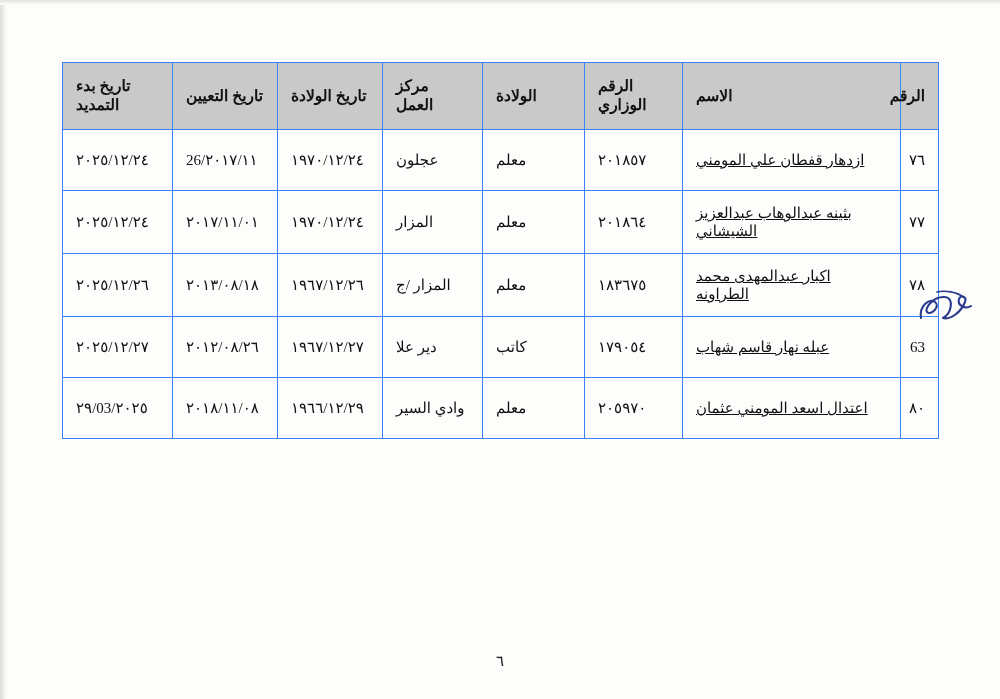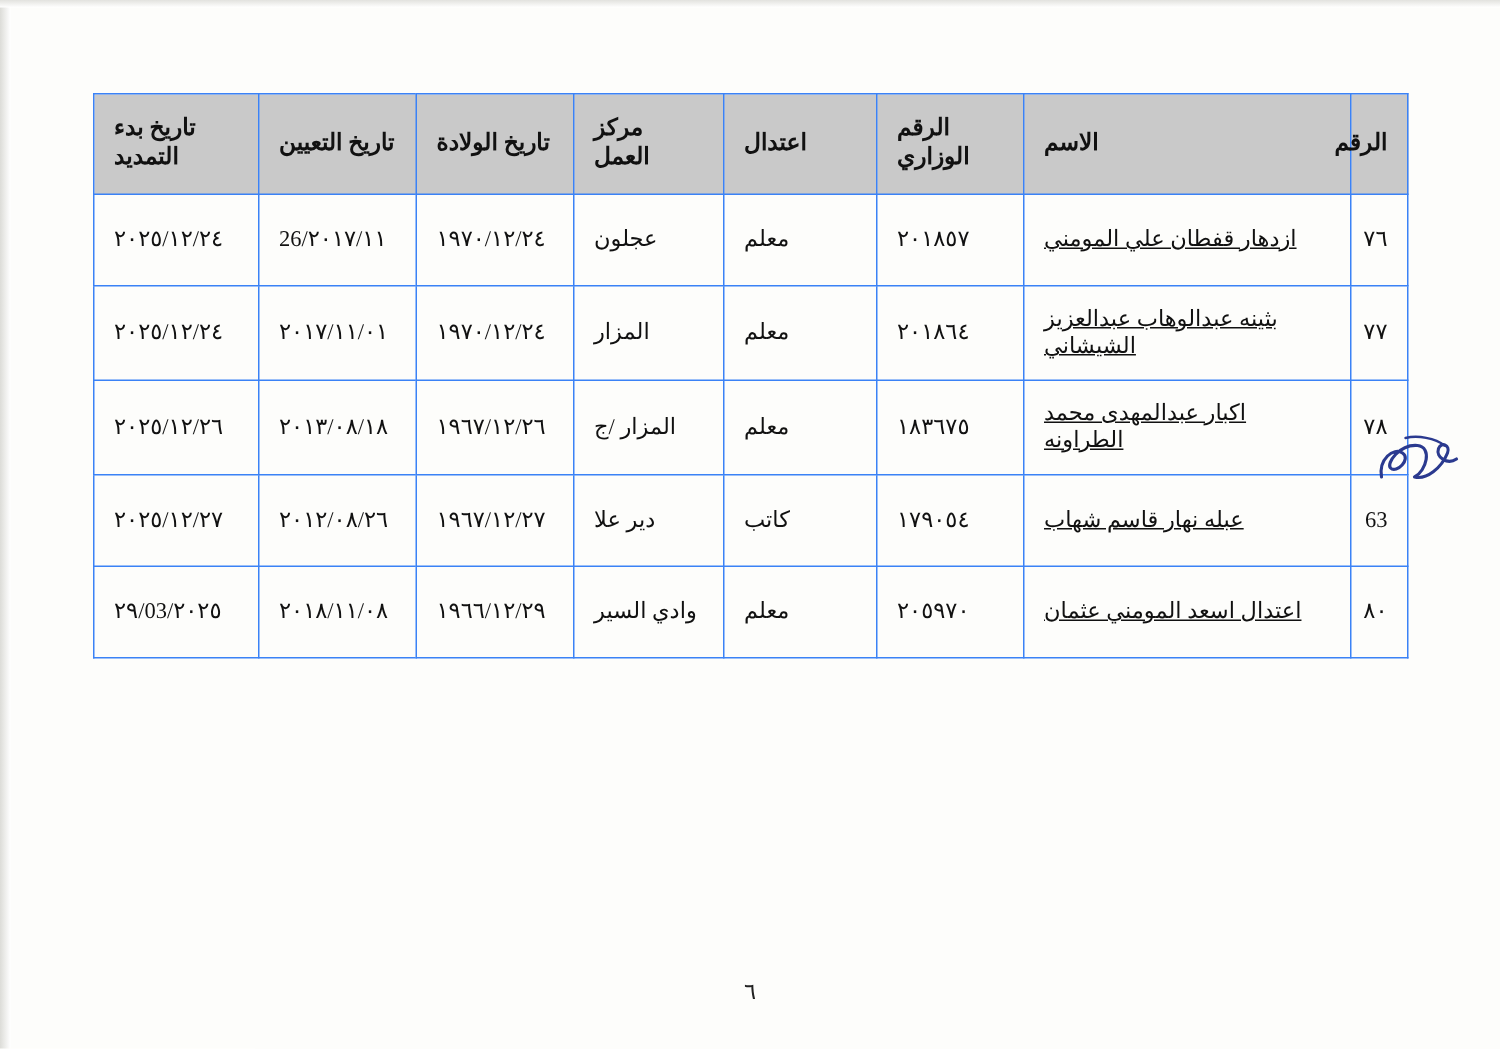--- a/index.html
+++ b/index.html
@@ -116,21 +116,21 @@
         <col class="c-center">
         <col class="c-birth">
         <col class="c-appoint">
         <col class="c-extend">
       </colgroup>
       <thead>
         <tr>
           <th>الرقم</th>
           <th>الاسم</th>
           <th>الرقم الوزاري</th>
-          <th>اعتدال</th>
+          <th>الولادة</th>
           <th>مركز العمل</th>
           <th>تاريخ الولادة</th>
           <th>تاريخ التعيين</th>
           <th>تاريخ بدء التمديد</th>
         </tr>
       </thead>
       <tbody>
         <tr>
           <td>٧٦</td>
           <td class="cell-name">ازدهار قفطان علي المومني</td>

